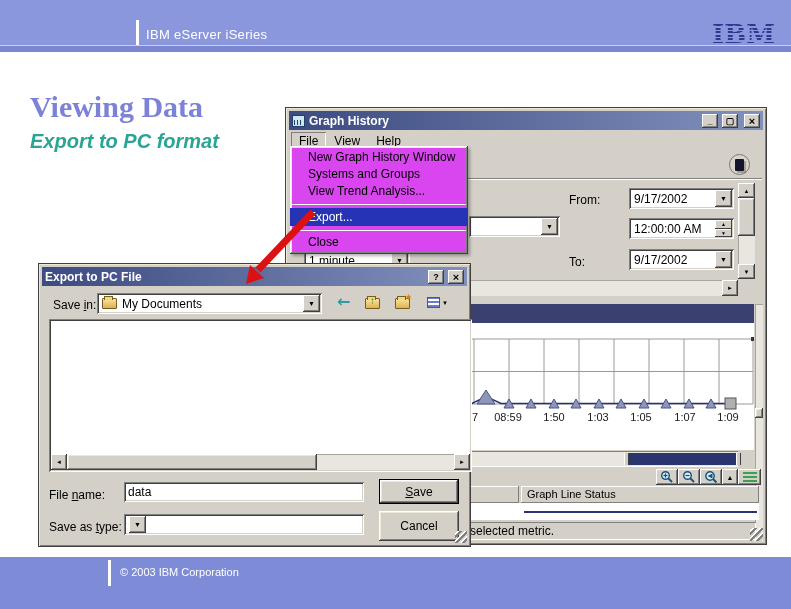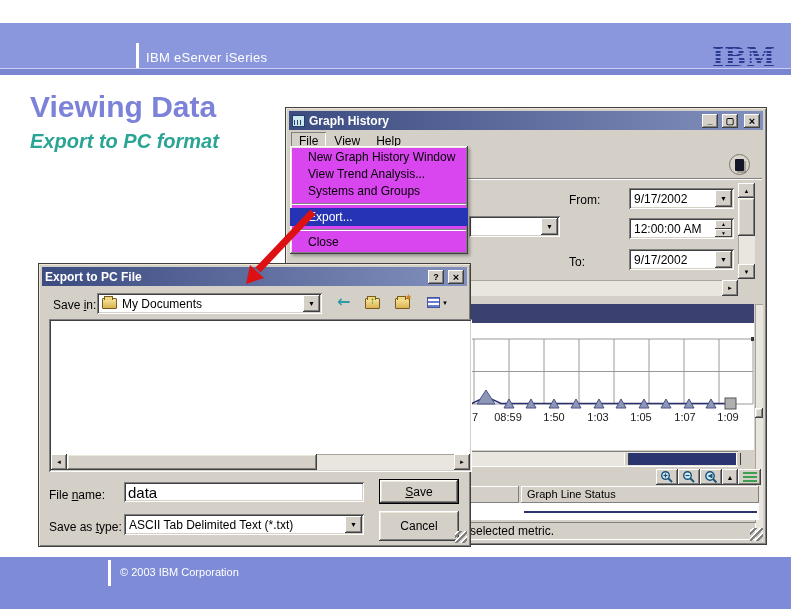--- a/index.html
+++ b/index.html
@@ -1,21 +1,21 @@
 <!DOCTYPE html>
 <html><head>
 <meta charset="utf-8">
 <style>
   * { box-sizing: border-box; margin: 0; padding: 0; }
   body { background:#666; font-family:"Liberation Sans", sans-serif; }
   .slide { position:relative; width:791px; height:609px; background:#fff; overflow:hidden; margin:0 auto; }
 
   
   .banner { position:absolute; left:0; width:791px; background:#8a97dd; overflow:hidden; }
-  .banner.top { top:0; height:52px;margin-top:23px; }
+  .banner.top { top:0; height:52px; }
   .banner.bottom { top:557px; height:52px; background:#7e8cd8; }
   .banner .pattern { position:absolute; inset:0;
     background:
       radial-gradient(circle at 28px 14px, #c6cef4 0 12px, transparent 13px),
       radial-gradient(circle at 28px 42px, #b7c1f0 0 12px, transparent 13px),
       radial-gradient(circle at 100px 24px, #5e6cc0 0 11px, transparent 12px),
       radial-gradient(circle at 172px 12px, #ccd4f6 0 13px, transparent 14px),
       radial-gradient(circle at 172px 42px, #ccd4f6 0 13px, transparent 14px),
       radial-gradient(circle at 262px 18px, #9aa7e8 0 12px, transparent 13px),
       radial-gradient(circle at 262px 44px, #8removed 0 0, transparent 0),
@@ -33,21 +33,21 @@
     background:#7ب; background:#7a86d0; box-shadow:0 -1px 0 #c9d0f3; }
   .banner-rule { position:absolute; width:3px; background:#fff; }
   .brand-text { position:absolute; color:#fff; font-size:13px; letter-spacing:.3px; }
   .copy-text { position:absolute; color:#fff; font-size:11px; }
   .ibm-logo { position:absolute; left:712px; top:24px; font-family:"DejaVu Serif", serif; font-weight:bold;
     font-size:26px; line-height:20px; letter-spacing:0px; color:transparent;
     background:repeating-linear-gradient(to bottom, #2a3a8f 0 2px, rgba(0,0,0,0) 2px 3.6px);
     -webkit-background-clip:text; background-clip:text; }
 
   
-  .page-title { position:absolute; left:30px; top:90px; font-size:30px; font-weight:bold; color:#7b82d8; }
+  .page-title { position:absolute; left:30px; top:90px; font-size:30px; font-weight:bold; color:#7b82d8;font-family:Liberation Serif, serif; }
   .page-subtitle { position:absolute; left:30px; top:130px; font-size:20px; font-style:italic; font-weight:600; color:#2aa495; }
 
   
   .w2k { font-size:12px; color:#000; }
   .raised { background:#d4d0c8;
     box-shadow: inset -1px -1px 0 #404040, inset 1px 1px 0 #fff, inset -2px -2px 0 #808080, inset 2px 2px 0 #ece9d8; }
   .sunken { background:#fff;
     box-shadow: inset 1px 1px 0 #808080, inset -1px -1px 0 #fff, inset 2px 2px 0 #404040, inset -2px -2px 0 #d4d0c8; }
   .window { position:absolute; background:#d4d0c8; border:1px solid #404040;
     box-shadow: inset 1px 1px 0 #ece9d8, inset -1px -1px 0 #808080; }
@@ -66,21 +66,21 @@
   .combo { position:absolute; height:21px; background:#fff; display:flex; align-items:center;
     font-size:12px; padding:0 2px 0 5px; white-space:nowrap;
     box-shadow: inset 1px 1px 0 #808080, inset -1px -1px 0 #fff, inset 2px 2px 0 #404040, inset -2px -2px 0 #d4d0c8; }
   .combo .ctext { flex:1; overflow:hidden; }
   .drop-btn { width:17px; height:17px; flex:none; display:flex; align-items:center; justify-content:center;
     font-size:7px; color:#000; background:#d4d0c8;
     box-shadow: inset -1px -1px 0 #404040, inset 1px 1px 0 #fff, inset -2px -2px 0 #808080; }
   .spin-col { width:17px; height:17px; flex:none; display:flex; flex-direction:column; }
   .spin-btn { flex:1; display:flex; align-items:center; justify-content:center; font-size:5px; background:#d4d0c8;
     box-shadow: inset -1px -1px 0 #404040, inset 1px 1px 0 #fff; }
-  .textfield { position:absolute; background:#fff; font-size:15px; padding:0 4px; border:none; outline:none;
+  .textfield { position:absolute; background:#fff; font-size:12px; padding:0 4px; border:none; outline:none;
     font-family:"Liberation Sans",sans-serif;
     box-shadow: inset 1px 1px 0 #808080, inset -1px -1px 0 #fff, inset 2px 2px 0 #404040, inset -2px -2px 0 #d4d0c8; }
   .btn { position:absolute; font-size:12px; display:flex; align-items:center; justify-content:center;
     background:#d4d0c8; color:#000;
     box-shadow: inset -1px -1px 0 #404040, inset 1px 1px 0 #fff, inset -2px -2px 0 #808080, inset 2px 2px 0 #ece9d8; }
   .btn.default { border:1px solid #000; }
   .grip { position:absolute; width:13px; height:13px;
     background:repeating-linear-gradient(135deg, transparent 0 2px, #fff 2px 3px, #808080 3px 5px); }
 
   
@@ -162,20 +162,24 @@
       <div class="round-icon" style="right:12px; top:3px;">
           <span class="cpu"></span>
         </div>
     </div>
 
     <div class="combo" style="left:183px; top:108px; width:91px;">
       <span class="ctext"></span>
       <span class="drop-btn">▼</span>
     </div>
 
+    <div class="combo" style="left:18px; top:142px; width:106px;">
+      <span class="ctext">1 minute</span>
+      <span class="drop-btn">▼</span>
+    </div>
 
     <span class="lbl" style="left:283px; top:85px;">From:</span>
     <div class="combo" style="left:343px; top:80px; width:105px;">
       <span class="ctext">9/17/2002</span>
       <span class="drop-btn">▼</span>
     </div>
     <div class="combo" style="left:343px; top:110px; width:105px;">
       <span class="ctext">12:00:00 AM</span>
       <span class="spin-col">
         <span class="spin-btn">▲</span>
@@ -293,22 +297,22 @@
     </div>
 
     <div class="statusbar" style="left:8px; top:414px; width:462px; height:18px; padding-left:176px;">
       <span>selected metric.</span>
     </div>
     <div class="grip" style="right:3px; bottom:3px;"></div>
   </div>
 
   <div class="menu-popup">
     <div class="popup-item">New Graph History Window</div>
+    <div class="popup-item">Systems and Groups</div>
     <div class="popup-item">View Trend Analysis...</div>
-    <div class="popup-item">Systems and Groups</div>
     <div class="popup-sep"></div>
     <div class="popup-item hl">Export...</div>
     <div class="popup-sep"></div>
     <div class="popup-item">Close</div>
   </div>
 
   <div class="window" style="left:38px; top:263px; width:433px; height:284px; z-index:40;">
     <div class="titlebar">
       <span class="tb-title">Export to PC File</span>
       <span class="tb-btn">?</span>
@@ -344,21 +348,20 @@
     </div>
 
     <span class="lbl" style="left:10px; top:224px;"><span>File </span><u>n</u><span>ame:</span></span>
     <input class="textfield" style="left: 85px; top: 218px; width: 240px; height: 20px;" value="data">
     <div class="btn default" style="left:340px; top:215px; width:80px; height:25px;">
       <span><u>S</u><span>ave</span></span>
     </div>
 
     <span class="lbl" style="left:10px; top:256px;"><span>Save as </span><u>t</u><span>ype:</span></span>
     <div class="combo" style="left:85px; top:250px; width:240px;">
-      <span class="ctext">ASCII Tab Delimited Text (*.txt)</span>
       <span class="drop-btn">▼</span>
     </div>
     <div class="btn" style="left:340px; top:247px; width:80px; height:30px;">
       <span>Cancel</span>
     </div>
     <div class="grip" style="right:3px; bottom:3px; width:12px; height:12px;"></div>
   </div>
 
   <svg style="position:absolute; left:0; top:0; z-index:60; pointer-events:none;" width="791" height="609">
     <line x1="313" y1="212" x2="258" y2="270" stroke="#dd1111" stroke-width="7"></line>

